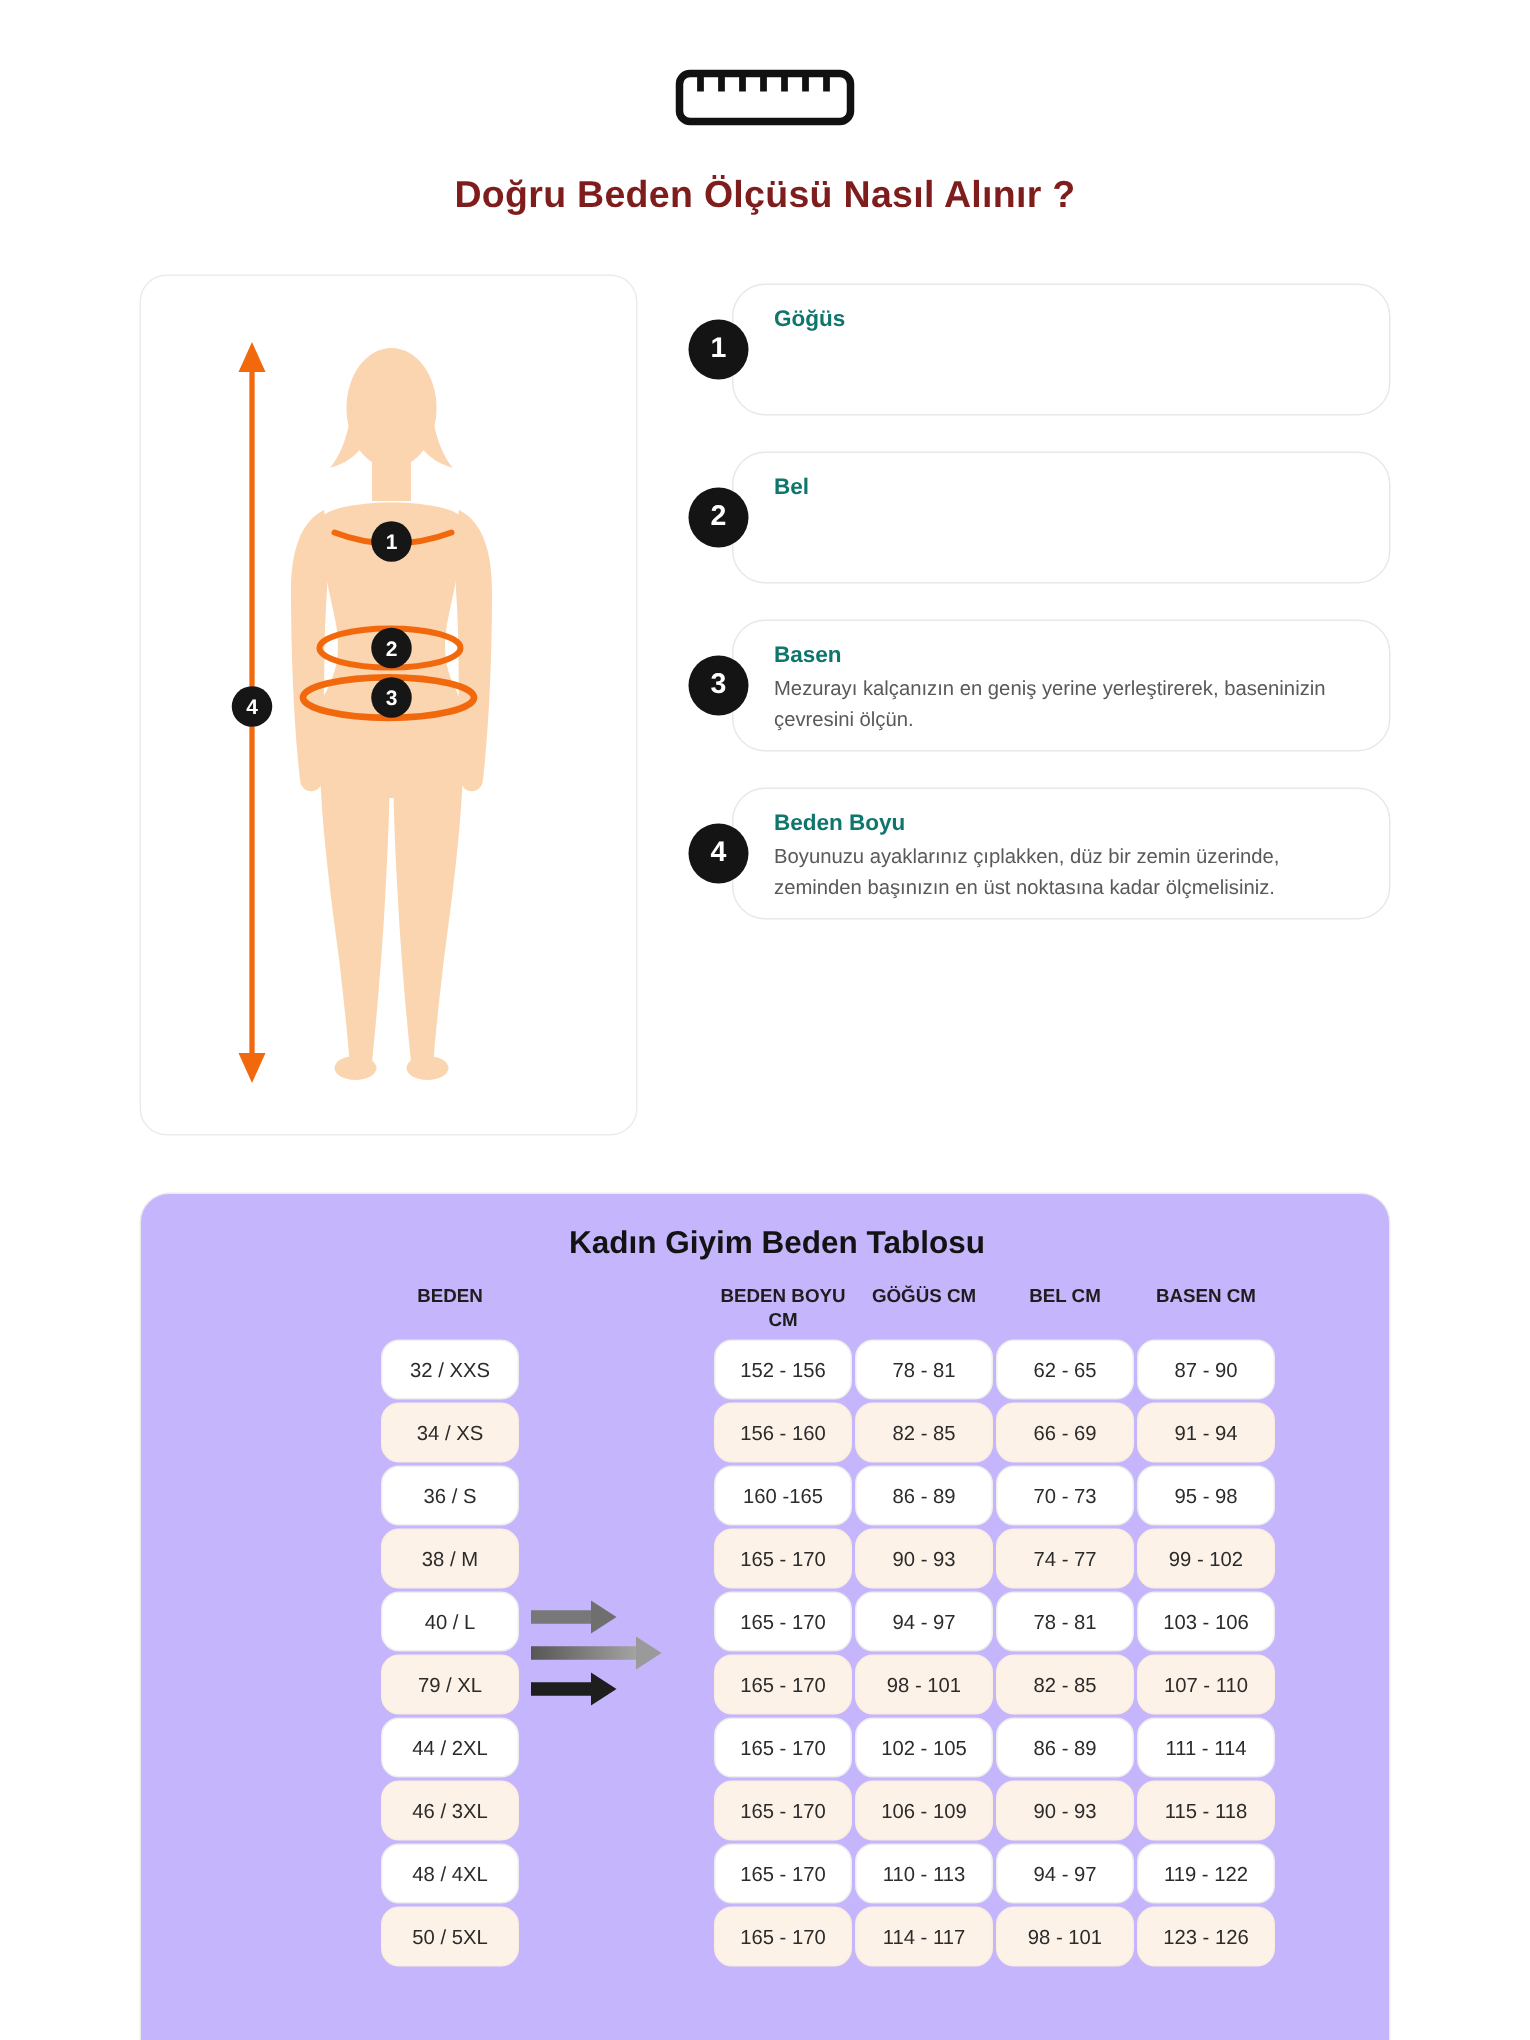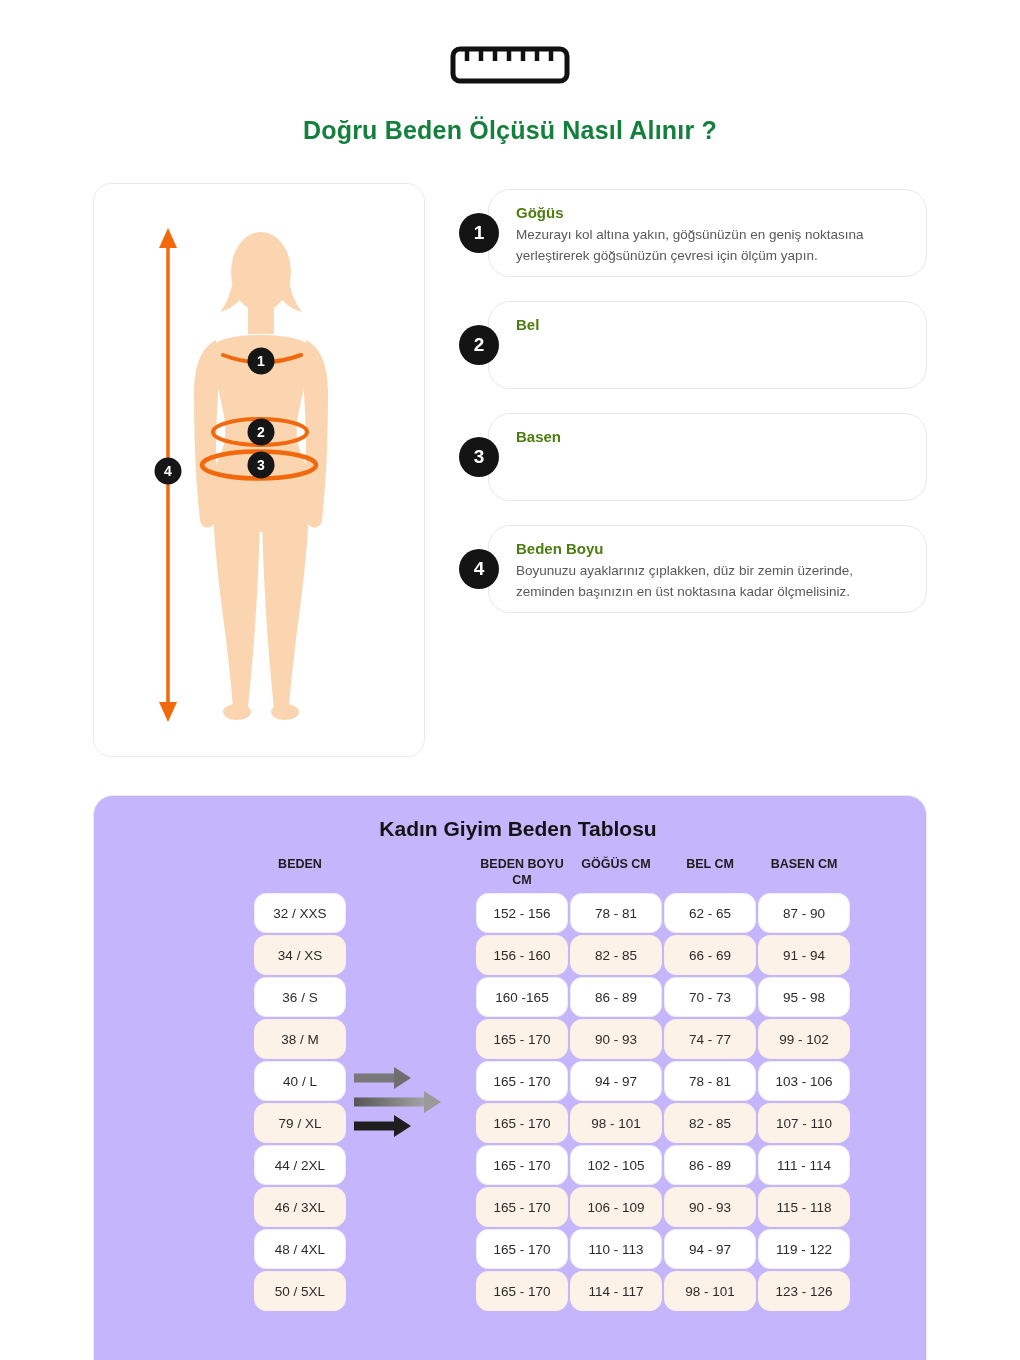--- a/index.html
+++ b/index.html
@@ -4,40 +4,40 @@
 <style>
   * { box-sizing: border-box; }
   html,body { margin:0; padding:0; }
   body {
     width:1020px; height:1360px; background:#ffffff; position:relative;
     font-family:"Liberation Sans", sans-serif; color:#131313;
   }
   .ruler-wrap { position:absolute; top:46px; left:0; width:100%; display:flex; justify-content:center; }
   .page-title {
     position:absolute; top:116px; left:0; width:100%; text-align:center;
-    font-size:25px; font-weight:bold; color:#15803d; letter-spacing:.2px;
+    font-size:25px; font-weight:bold; color:#7f1d1d; letter-spacing:.2px;
   }
   
   .figure-card {
     position:absolute; left:93px; top:183px; width:332px; height:574px;
     border:1px solid #ebebeb; border-radius:18px; overflow:hidden; background:#fff;
   }
   
   .steps { position:absolute; left:488px; top:189px; width:439px; }
   .step-card {
     position:relative; border:1px solid #e8e8e8; border-radius:22px;
     height:88px; margin-bottom:24px; padding:14px 22px 0 27px; background:#fff;
   }
   .step-badge {
     position:absolute; left:-30px; top:50%; transform:translateY(-50%);
     width:40px; height:40px; border-radius:50%; background:#141414; color:#fff;
     display:flex; align-items:center; justify-content:center;
     font-size:19px; font-weight:bold;
   }
-  .step-title { font-size:15px; font-weight:bold; color:#4d7c0f; margin:0 0 4px 0; }
+  .step-title { font-size:15px; font-weight:bold; color:#0f766e; margin:0 0 4px 0; }
   .step-desc { font-size:13.5px; color:#595959; line-height:1.55; margin:0; }
   
   .table-card {
     position:absolute; left:93px; top:795px; width:834px; height:636px;
     border:1px solid #ebebeb; border-radius:20px; background:#c4b5fd;padding-left:16px;
   }
   .table-title { text-align:center; margin-top:21px; font-size:21px; font-weight:bold; color:#131313; }
   .size-grid-head, .size-grid-body {
     display:grid;
     grid-template-columns:92px 126px 92px 92px 92px 92px;
@@ -129,29 +129,29 @@
       <text x="167" y="281" dy=".36em" text-anchor="middle" fill="#fff" font-size="14" font-weight="bold">3</text>
       <text x="74" y="287" dy=".36em" text-anchor="middle" fill="#fff" font-size="14" font-weight="bold">4</text>
     </g>
   </svg>
 </div>
 
 <div class="steps">
   <div class="step-card">
     <div class="step-badge">1</div>
     <p class="step-title">Göğüs</p>
-    <p class="step-desc">Mezurayı kol altına yakın, göğsünüzün en geniş noktasına yerleştirerek göğsünüzün çevresi için ölçüm yapın.</p>
   </div>
   <div class="step-card">
     <div class="step-badge">2</div>
     <p class="step-title">Bel</p>
   </div>
   <div class="step-card">
     <div class="step-badge">3</div>
     <p class="step-title">Basen</p>
+    <p class="step-desc">Mezurayı kalçanızın en geniş yerine yerleştirerek, baseninizin çevresini ölçün.</p>
   </div>
   <div class="step-card">
     <div class="step-badge">4</div>
     <p class="step-title">Beden Boyu</p>
     <p class="step-desc">Boyunuzu ayaklarınız çıplakken, düz bir zemin üzerinde, zeminden başınızın en üst noktasına kadar ölçmelisiniz.</p>
   </div>
 </div>
 
 <div class="table-card">
   <div class="table-title">Kadın Giyim Beden Tablosu</div>

